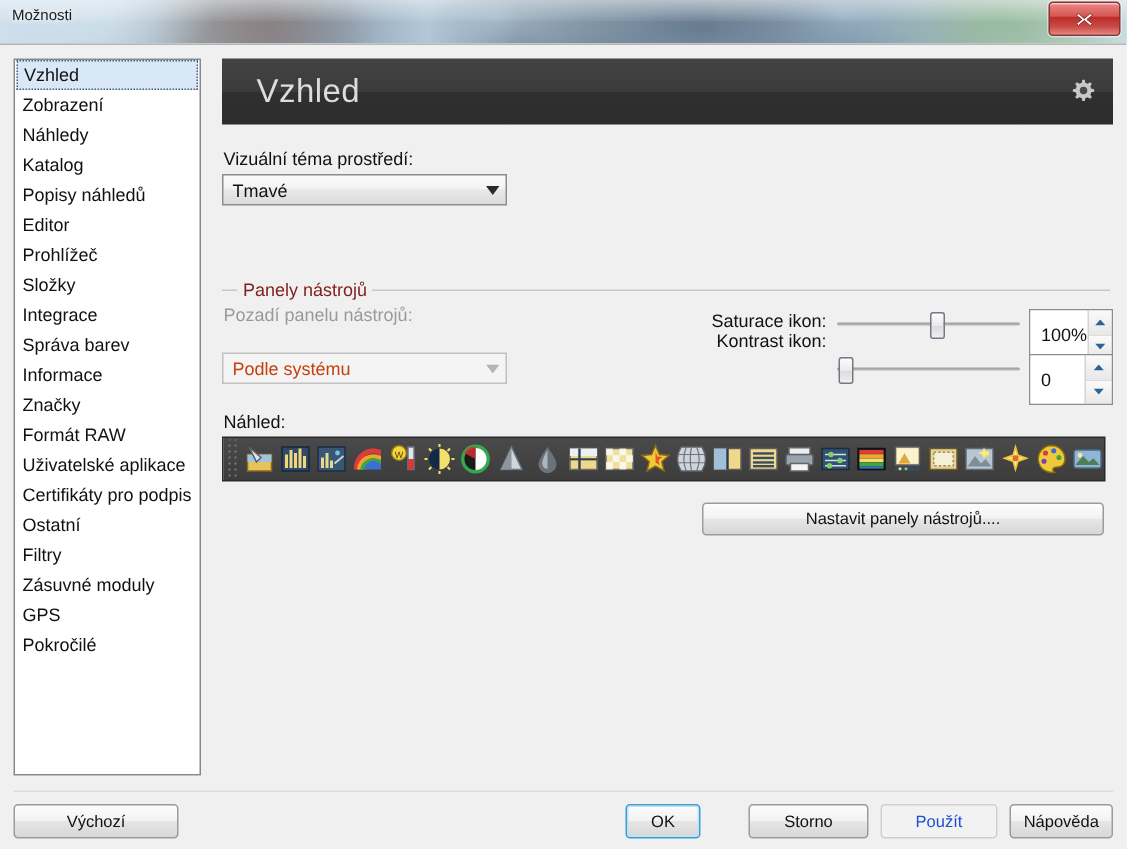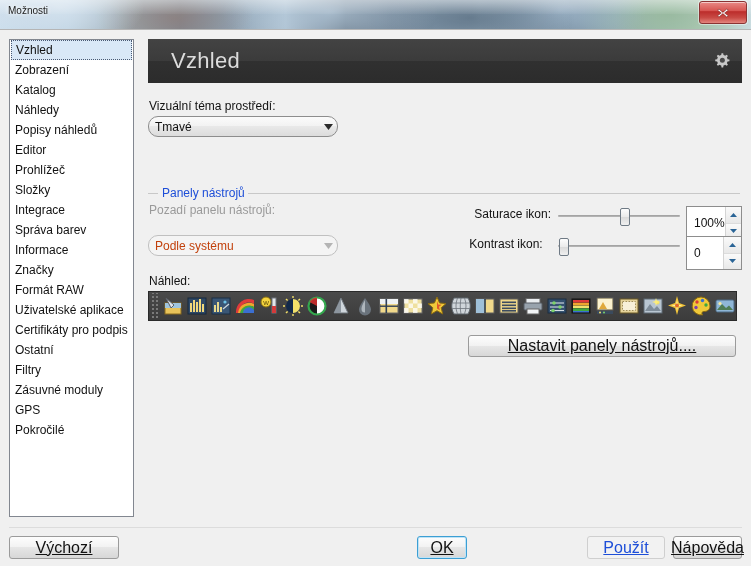--- a/index.html
+++ b/index.html
@@ -127,21 +127,21 @@
     font-size: 12px; color: #111;
     white-space: nowrap;
   }
   .field-label.dim { color: #9a9a9a; }
 
   
   .combo {
     position: absolute;
     height: 21px;
     border: 1px solid #8d8d8d;
-    border-radius: 10px;
+    border-radius: 0;
     background: linear-gradient(to bottom, #fbfbfb 0%, #f2f2f2 48%, #e8e8e8 50%, #dcdcdc 100%);
     box-sizing: border-box;
     font-size: 12px; color: #111;
     display: flex; align-items: center;
     cursor: pointer;
   }
   .combo .cv { padding-left: 6px; flex: 1; white-space: nowrap; }
   .combo .arrow {
     width: 18px; display:flex; align-items:center; justify-content:center;
   }
@@ -152,21 +152,21 @@
   }
 
   
   .groupbox-line {
     position: absolute;
     height: 1px;
     background: #c8c8c8;
   }
   .groupbox-label {
     position: absolute;
-    font-size: 12px; color: #1d4ed8;
+    font-size: 12px; color: #7f1d1d;
     background: #f0f0f0;
     padding: 0 4px;
     white-space: nowrap;
   }
 
   
   .slider {
     position: absolute; height: 18px;
   }
   .slider .track {
@@ -232,26 +232,25 @@
   }
   .ticon { width: 22px; height: 22px; flex: none; margin: 0 1px; }
   .ticon svg { display:block; }
 
   
   .btn {
     position: absolute;
     border: 1px solid #9b9b9b;
     border-radius: 3px;
     background: linear-gradient(to bottom, #fdfdfd 0%, #f2f2f2 48%, #e6e6e6 50%, #d7d7d7 100%);
-    font-size: 16px; color: #111;
+    font-size: 11px; color: #111;
     display: flex; align-items: center; justify-content: center;
     box-sizing: border-box;
     cursor: pointer;
     white-space: nowrap;
-    text-decoration: underline;
   }
   .btn.default {
     border: 1px solid #3c9fd4;
     box-shadow: inset 0 0 0 1px #bfe3f6;
   }
   .btn.disabled { color: #1d4ed8; border-color: #cfcfcf; background:#f2f2f2; }
 
   .footer-sep {
     position: absolute; left: 9px; top: 497px;
     width: 733px; height: 1px; background: #dcdcdc;
@@ -271,22 +270,22 @@
         <path d="M3 2 L6.9 5.4 L10.8 2 L12.3 3.2 L8.6 6 L12.3 8.8 L10.8 10 L6.9 6.6 L3 10 L1.6 8.8 L5.3 6 L1.6 3.2 Z" fill="#ffffff" stroke="#7d2320" stroke-width="0.6"></path>
       </svg>
     </div>
   </div>
 
   <div class="dialog-body">
 
     <div class="sidebar" id="sidebar">
         <div class="sb-item selected">Vzhled</div>
         <div class="sb-item">Zobrazení</div>
+        <div class="sb-item">Náhledy</div>
         <div class="sb-item">Katalog</div>
-        <div class="sb-item">Náhledy</div>
         <div class="sb-item">Popisy náhledů</div>
         <div class="sb-item">Editor</div>
         <div class="sb-item">Prohlížeč</div>
         <div class="sb-item">Složky</div>
         <div class="sb-item">Integrace</div>
         <div class="sb-item">Správa barev</div>
         <div class="sb-item">Informace</div>
         <div class="sb-item">Značky</div>
         <div class="sb-item">Formát RAW</div>
         <div class="sb-item">Uživatelské aplikace</div>
@@ -357,21 +356,21 @@
               </svg>
           </div>
           <div>
             <svg width="7" height="4" viewBox="0 0 7 4">
                 <path d="M0 0 L7 0 L3.5 4 Z" fill="#2a6496"></path>
               </svg>
           </div>
         </div>
       </div>
 
-      <div class="field-label" style="left:313px; top:198px; text-align:center; width:90px;">Kontrast ikon:</div>
+      <div class="field-label" style="left:313px; top:181px; text-align:right; width:90px;">Kontrast ikon:</div>
       <div class="slider" style="left:410px; top:198px; width:122px;" id="con-slider">
         <div class="track"></div>
         <div class="thumb" id="con-thumb" style="left: 1px;"></div>
       </div>
       <div class="spin" style="left:538px; top:197px; width:56px;">
         <div class="sv">0</div>
         <div class="btns">
           <div>
             <svg width="7" height="4" viewBox="0 0 7 4">
                 <path d="M3.5 0 L7 4 L0 4 Z" fill="#2a6496"></path>
@@ -611,17 +610,18 @@
           </div>
       </div>
 
       <div class="btn" style="left:320px; top:296px; width:268px; height:22px;">Nastavit panely nástrojů....</div>
     </div>
 
     <div class="footer-sep"></div>
 
     <div class="btn" style="left:9px; top:506px; width:110px; height:23px;">Výchozí</div>
     <div class="btn default" style="left:417px; top:506px; width:50px; height:23px;">OK</div>
+    <div class="btn" style="left:499px; top:506px; width:80px; height:23px;">Storno</div>
     <div class="btn disabled" style="left:587px; top:506px; width:78px; height:23px;">Použít</div>
     <div class="btn" style="left:673px; top:506px; width:69px; height:23px;">Nápověda</div>
 
   </div>
 </div>
 
 </body></html>

